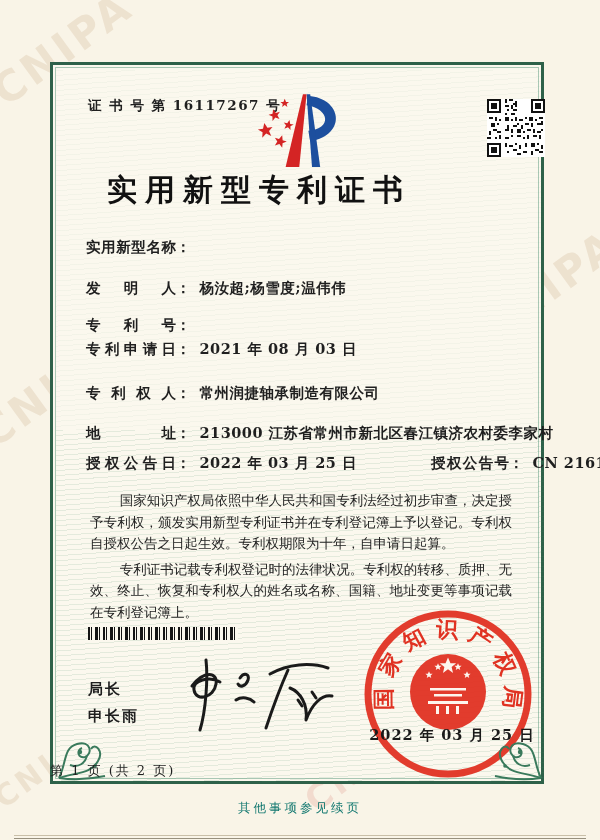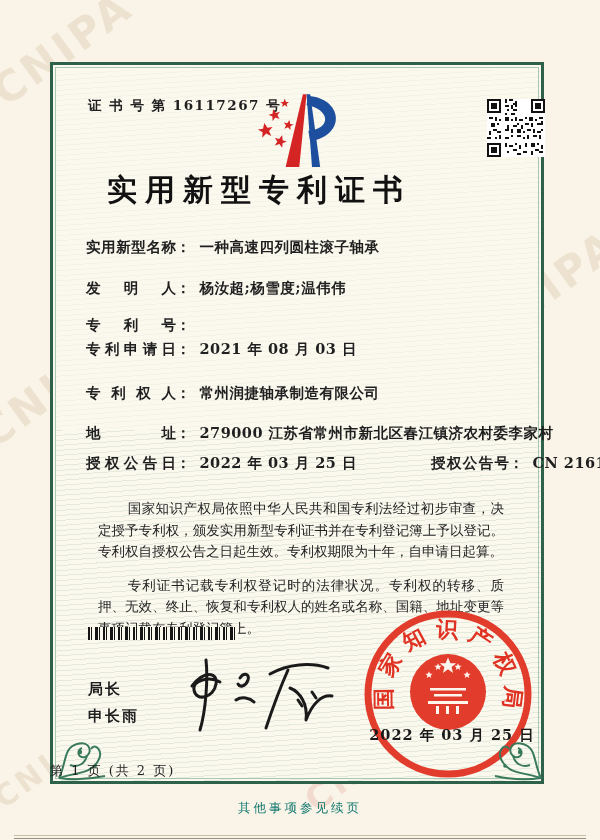--- a/index.html
+++ b/index.html
@@ -36,21 +36,21 @@
   .row{position:absolute;left:86px;display:flex;font-size:14.5px;white-space:nowrap;}
   .flabel{display:inline-block;width:90px;text-align:justify;text-align-last:justify;font-weight:600;}
   .colon{font-weight:600;margin-right:9px;}
   .fvalue{font-weight:600;letter-spacing:.5px;}
   .grant2{position:absolute;left:345px;top:0;display:flex;}
   .grant2 .flabel{width:78px;}
   .paras{
     position:absolute;left:86px;top:486px;width:430px;
     font-size:13.5px;line-height:21.5px;text-align:justify;
   }
-  .paras p{margin:12px;text-indent:2.2em;}
+  .paras p{margin:4px;text-indent:2.2em;}
   .barcode{
     position:absolute;left:88px;top:627px;width:150px;height:13px;
     background:repeating-linear-gradient(90deg,#151515 0 2px,#fbf8ee 2px 3px,#151515 3px 4px,#fbf8ee 4px 7px,#151515 7px 10px,#fbf8ee 10px 11px,#151515 11px 12px,#fbf8ee 12px 15px);
   }
   .signer-title{position:absolute;left:88px;top:680px;font-size:15px;font-weight:600;letter-spacing:2px;}
   .signer-name{position:absolute;left:88px;top:707px;font-size:15px;font-weight:600;letter-spacing:2px;text-align:right;}
   .signature{position:absolute;left:170px;top:648px;}
   .seal{position:absolute;left:362px;top:608px;}
   .seal-date{
     position:absolute;left:352px;top:726px;width:200px;text-align:center;
@@ -180,21 +180,20 @@
       <rect x="18" y="26" width="2" height="1"></rect>
     <rect x="19" y="22" width="1" height="2"></rect>
   </g>
 </svg>
 
 <div class="title">实用新型专利证书</div>
 
 <div class="row" style="top:238px;">
   <span class="flabel">实用新型名称</span>
     <span class="colon">：</span>
-    <span class="fvalue">一种高速四列圆柱滚子轴承</span>
 </div>
 <div class="row" style="top:279px;">
   <span class="flabel">发明人</span>
     <span class="colon">：</span>
     <span class="fvalue">杨汝超;杨雪度;温伟伟</span>
 </div>
 <div class="row" style="top:316px;">
   <span class="flabel">专利号</span>
     <span class="colon">：</span>
 </div>
@@ -204,21 +203,21 @@
     <span class="fvalue">2021 年 08 月 03 日</span>
 </div>
 <div class="row" style="top:384px;">
   <span class="flabel">专利权人</span>
     <span class="colon">：</span>
     <span class="fvalue">常州润捷轴承制造有限公司</span>
 </div>
 <div class="row" style="top:424px;">
   <span class="flabel">地址</span>
     <span class="colon">：</span>
-    <span class="fvalue">279000 江苏省常州市新北区春江镇济农村委李家村</span>
+    <span class="fvalue">213000 江苏省常州市新北区春江镇济农村委李家村</span>
 </div>
 <div class="row" style="top:454px;width:460px;">
   <span class="flabel">授权公告日</span>
     <span class="colon">：</span>
     <span class="fvalue">2022 年 03 月 25 日</span>
   <span class="grant2">
     <span class="flabel">授权公告号</span>
       <span class="colon">：</span>
       <span class="fvalue">CN 216131248 U</span>
   </span>

